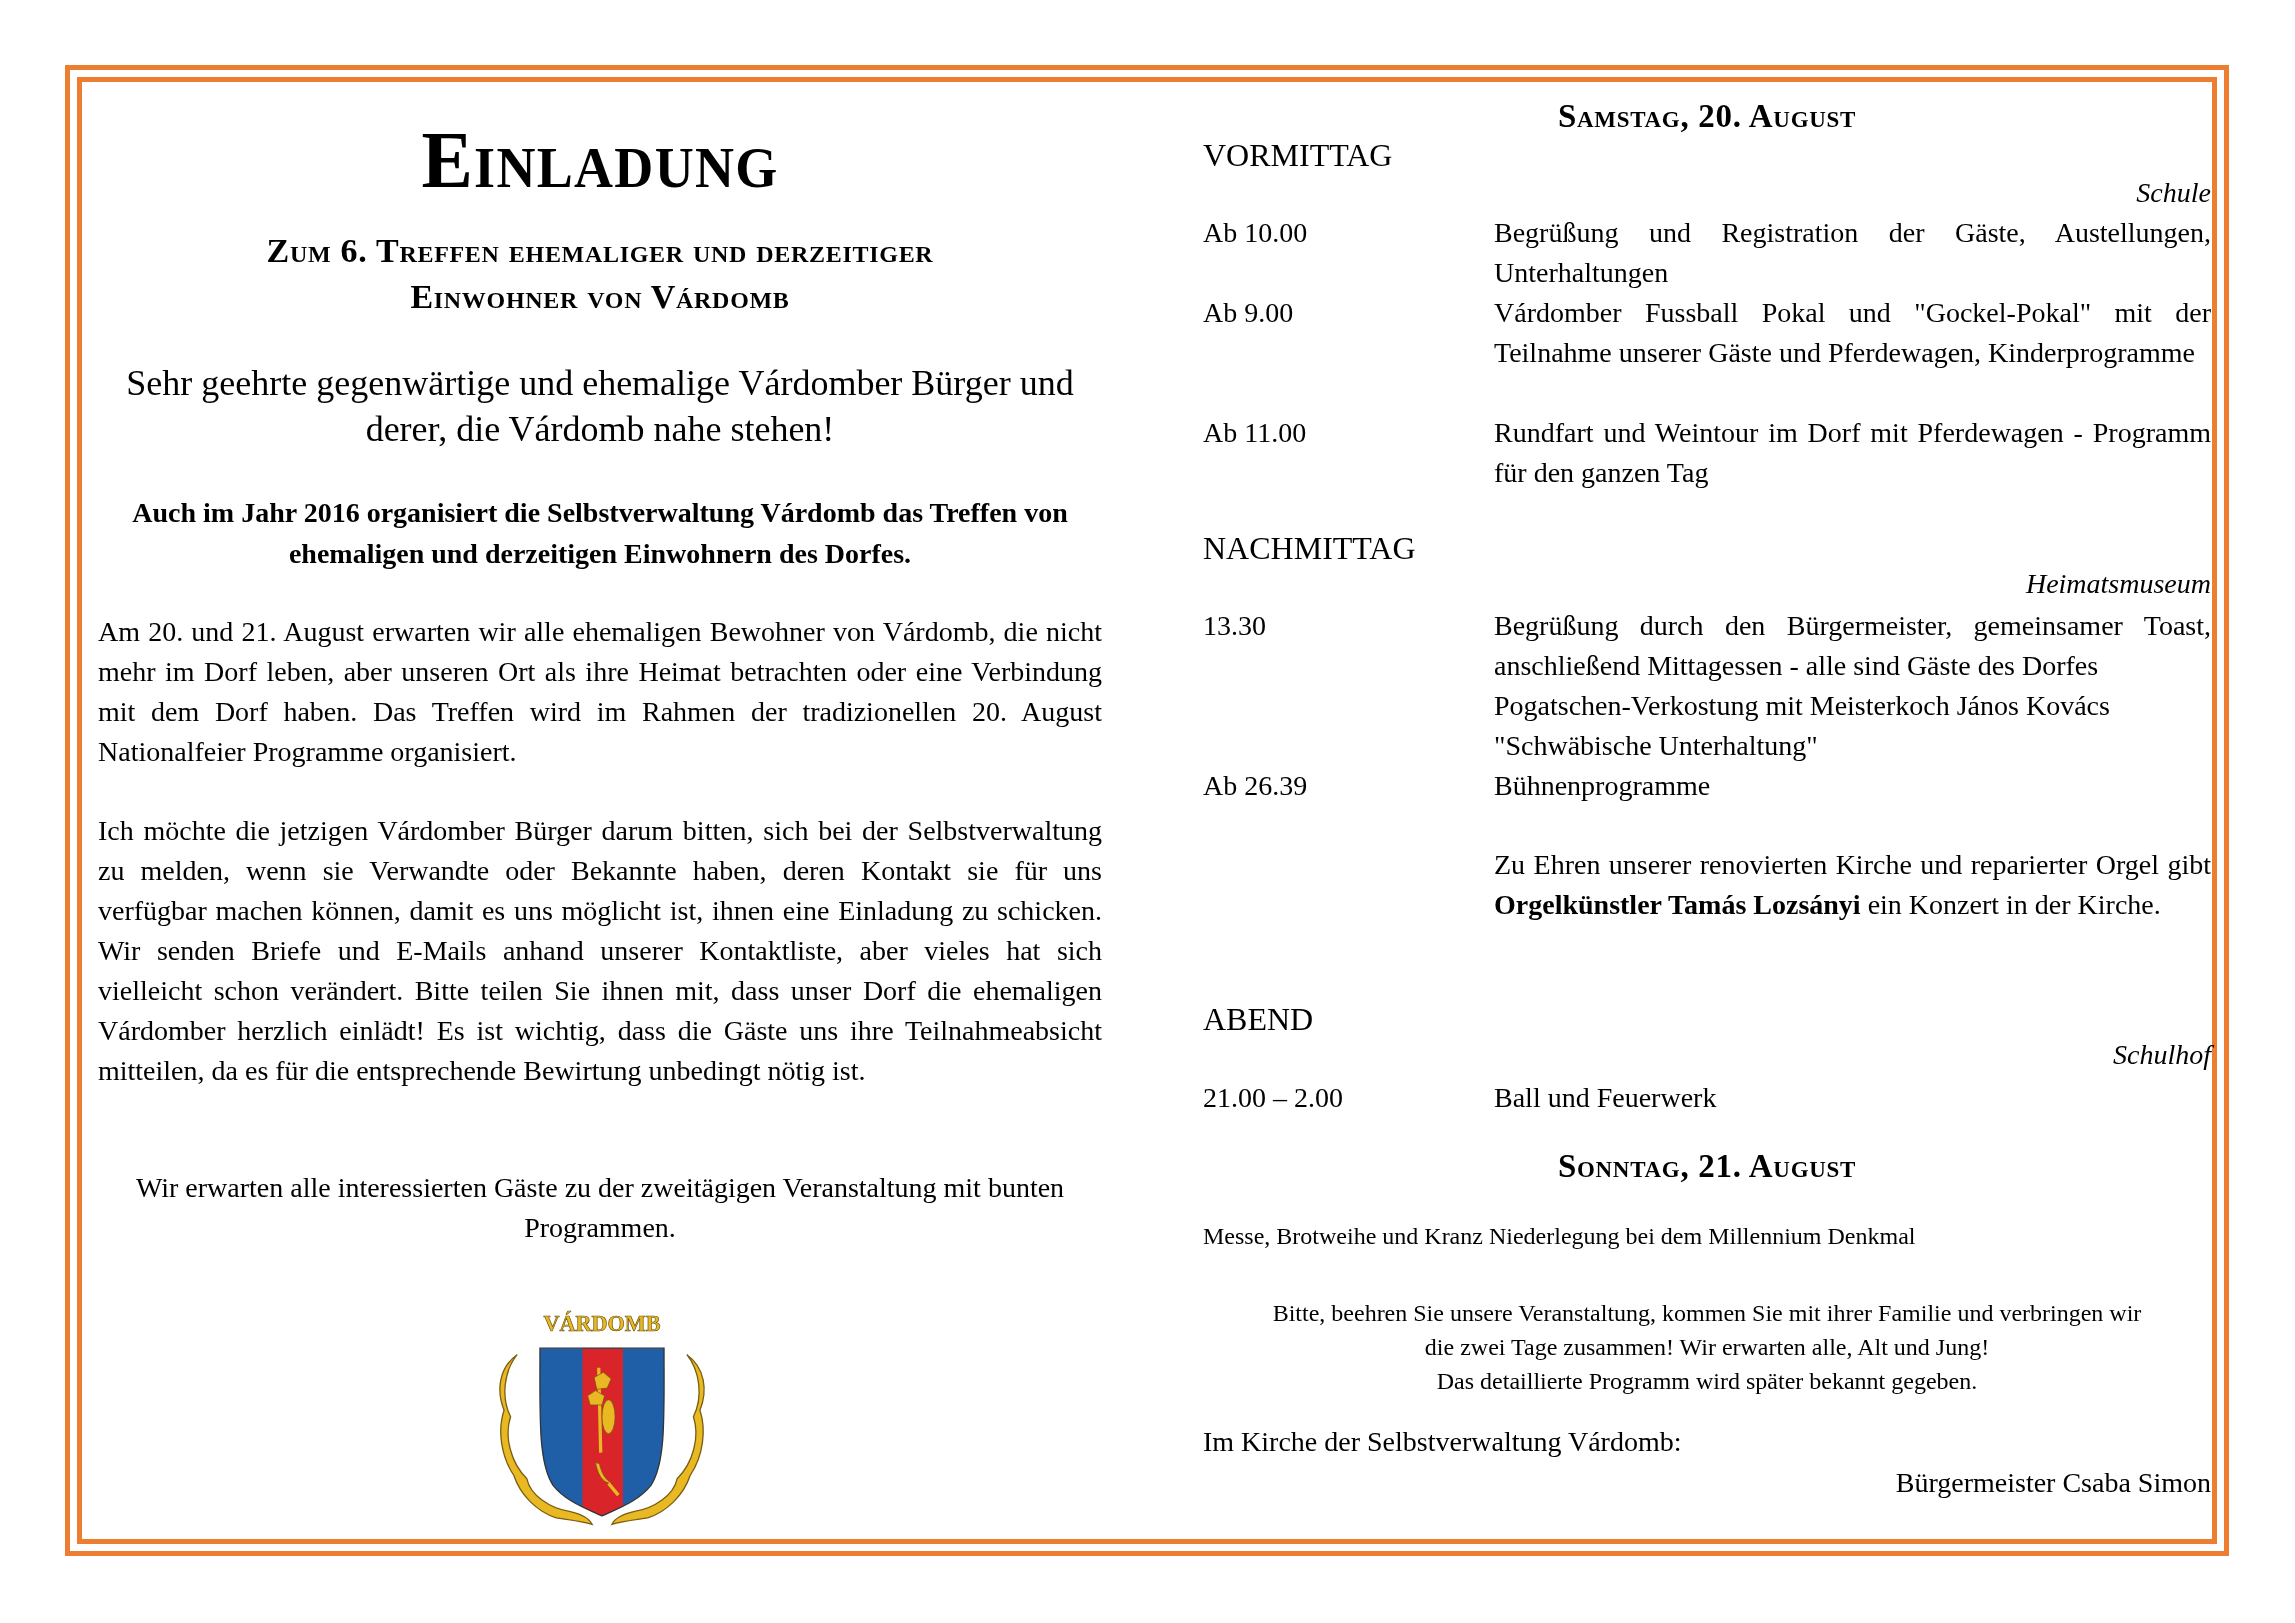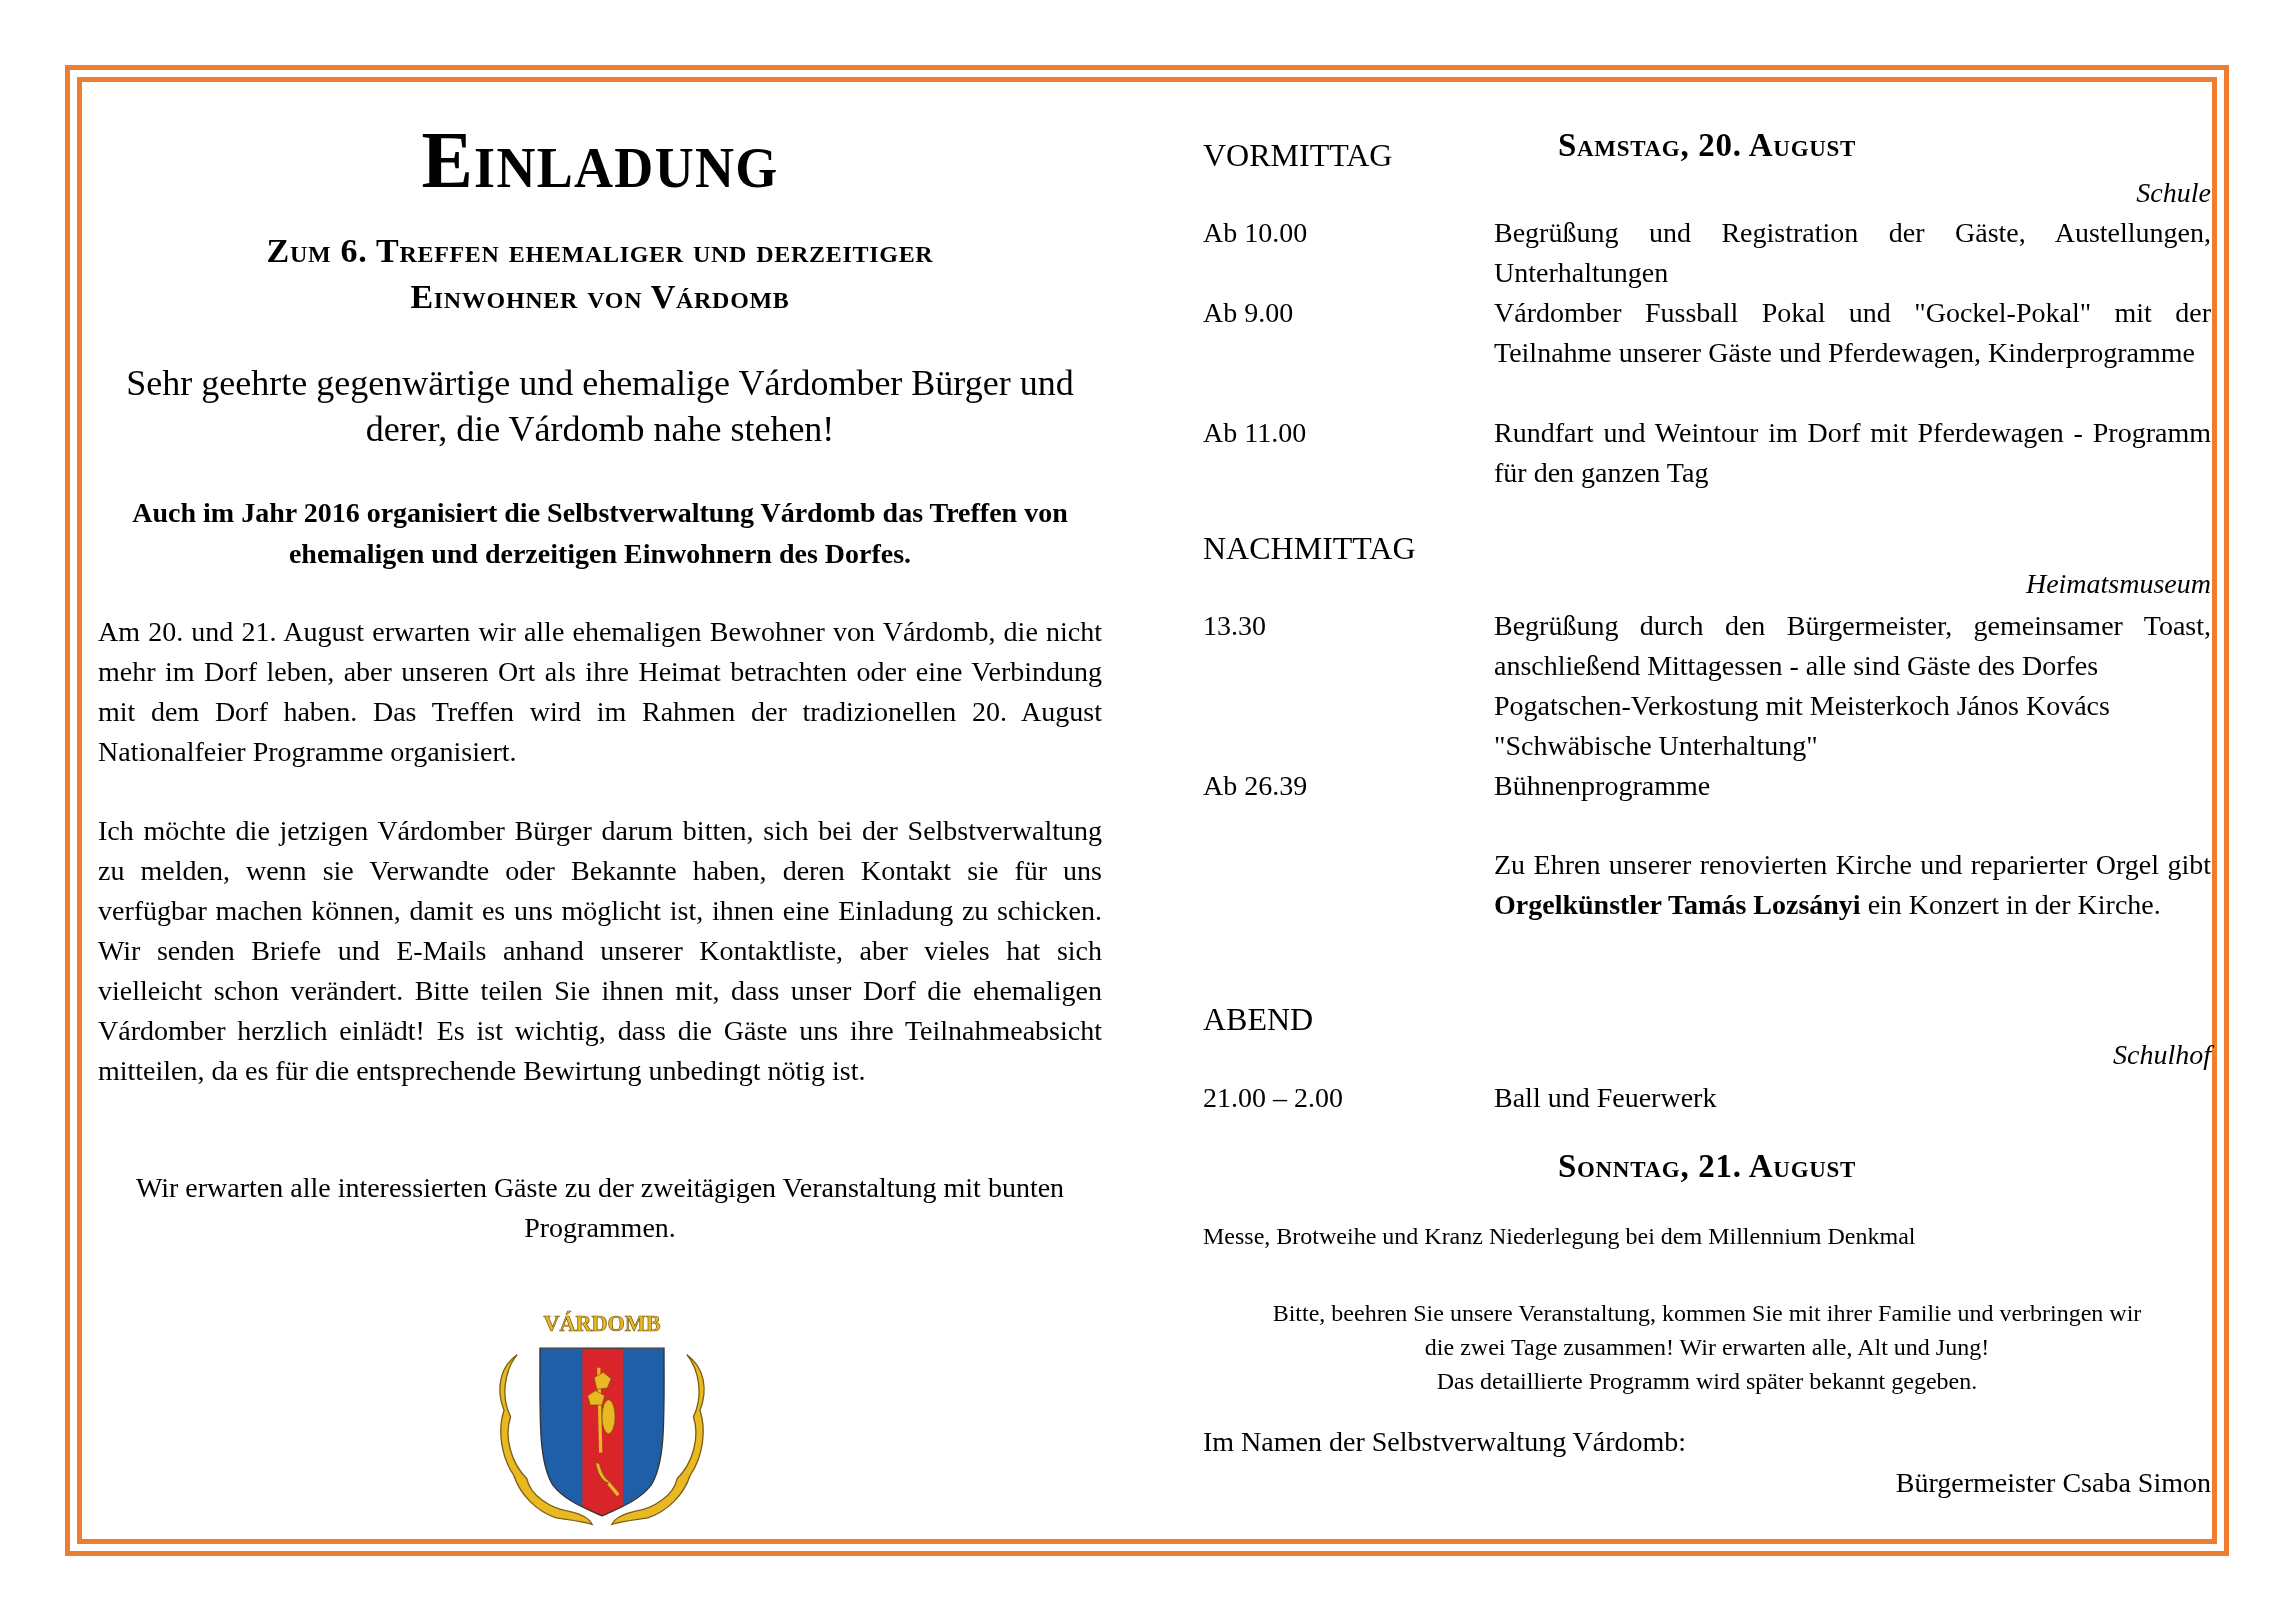--- a/index.html
+++ b/index.html
@@ -46,21 +46,21 @@
     .p3 { top: 1083px; text-align: center; }
     .crest {
       position: absolute; left: 491px; top: 1299px; width: 222px; height: 242px;
     }
     
     .right { position: absolute; left: 1203px; top: 85px; width: 1008px; height: 1440px; }
     .day-head {
       position: absolute; left: 0; width: 1008px; text-align: center;
       font-size: 33px; font-weight: bold; font-variant: small-caps; letter-spacing: 0.7px;
     }
-    .sat-head { top: 13px; margin-top: 29px; }
+    .sat-head { top: 13px; }
     .sun-head { top: 1063px; }
     .period {
       position: absolute; left: 0; font-size: 32px; text-transform: uppercase;
     }
     .venue {
       position: absolute; right: 0; font-size: 28px; font-style: italic; text-align: right;
     }
     .row { position: absolute; left: 0; width: 1008px; font-size: 28px; line-height: 40px; }
     .row .time { position: absolute; left: 0; top: 0; width: 288px; }
     .row .desc { position: absolute; left: 291px; top: 0; width: 717px; text-align: justify; }
@@ -163,16 +163,16 @@
     <div class="desc">Ball und Feuerwerk</div>
   </div>
 
   <div class="day-head sun-head">Sonntag, 21. August</div>
   <div class="small" style="top:1134px;">Messe, Brotweihe und Kranz Niederlegung bei dem Millennium Denkmal</div>
 
   <div class="small center" style="top:1245px;">die zwei Tage zusammen! Wir erwarten alle, Alt und Jung!</div>
   <div class="small center" style="top:1211px;">Bitte, beehren Sie unsere Veranstaltung, kommen Sie mit ihrer Familie und verbringen wir</div>
   <div class="small center" style="top:1279px;">Das detaillierte Programm wird später bekannt gegeben.</div>
 
-  <div class="sig-left" style="top:1341px;">Im Namen der Selbstverwaltung Várdomb:</div>
+  <div class="sig-left" style="top:1341px;">Im Kirche der Selbstverwaltung Várdomb:</div>
   <div class="sig-right" style="top:1382px;">Bürgermeister Csaba Simon</div>
 </div>
 
 
 </body></html>

